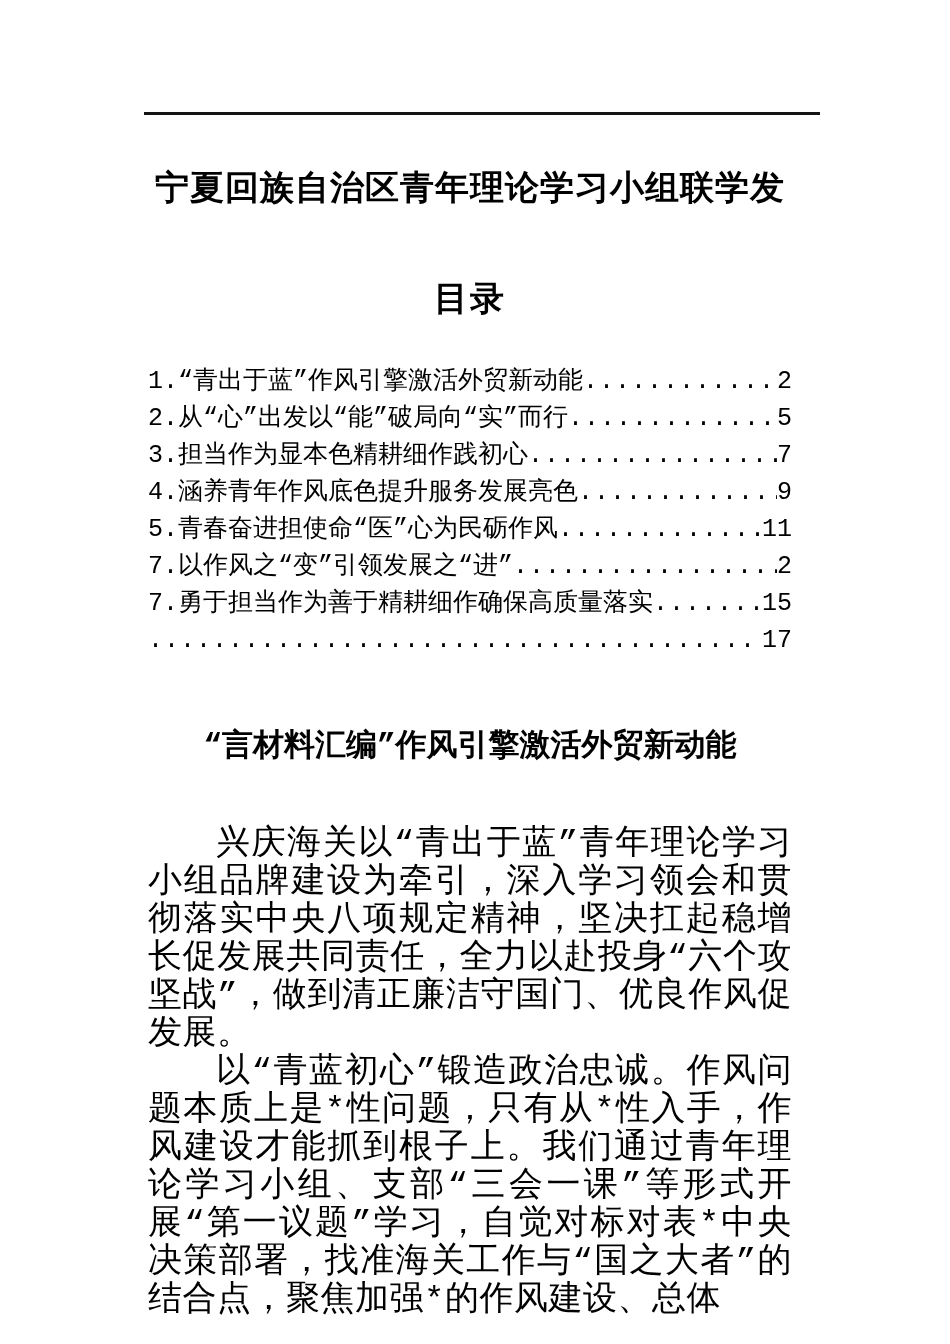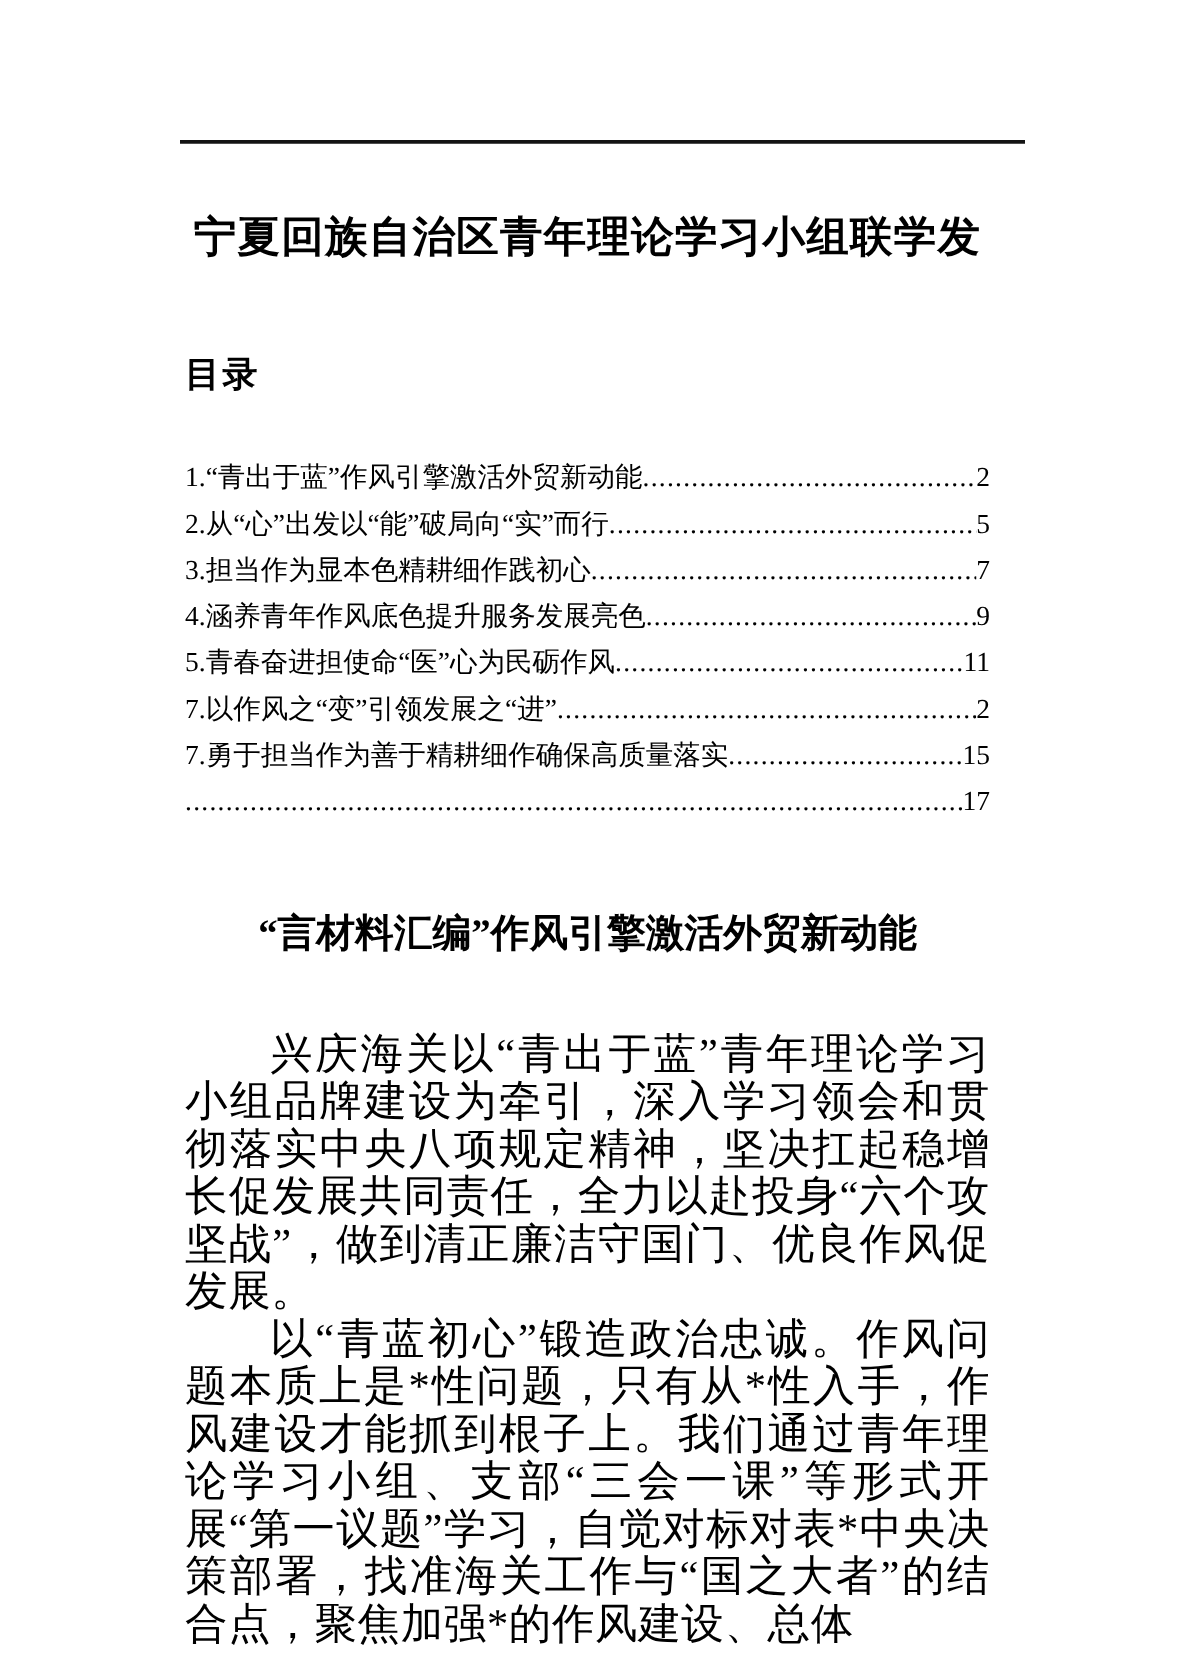--- a/index.html
+++ b/index.html
@@ -6,21 +6,21 @@
     margin: 0;
     padding: 0;
     background: #ffffff;
   }
   .page {
     position: relative;
     width: 932px;
     height: 1344px;
     background: #ffffff;
     color: #000000;
-    font-family: Liberation Serif, serif;
+    font-family: Liberation Mono, monospace;
     box-sizing: border-box;
     padding: 0 140px 0 148px;
     overflow: hidden;
   }
   .top-rule {
     position: absolute;
     left: 144px;
     top: 112px;
     width: 676px;
     height: 0;
@@ -30,28 +30,29 @@
     margin: 152px 0 0 0;
     font-size: 34px;
     font-weight: bold;
     text-align: center;
     line-height: 77px;
     letter-spacing: 1px;
   }
   .doc-title .line { display: block; }
   .toc-heading {
     margin: 50px 0 0 0;
-    font-size: 28px;
+    font-size: 34px;
     font-weight: bold;
+    text-align: center;
     line-height: 44px;
     letter-spacing: 2px;
   }
   .toc {
     margin-top: 40px;
-    font-size: 22px;
+    font-size: 25px;
     line-height: 37px;
   }
   .toc-item {
     display: flex;
     align-items: baseline;
     width: 100%;
   }
   .toc-label {
     white-space: nowrap;
     flex: 0 0 auto;

